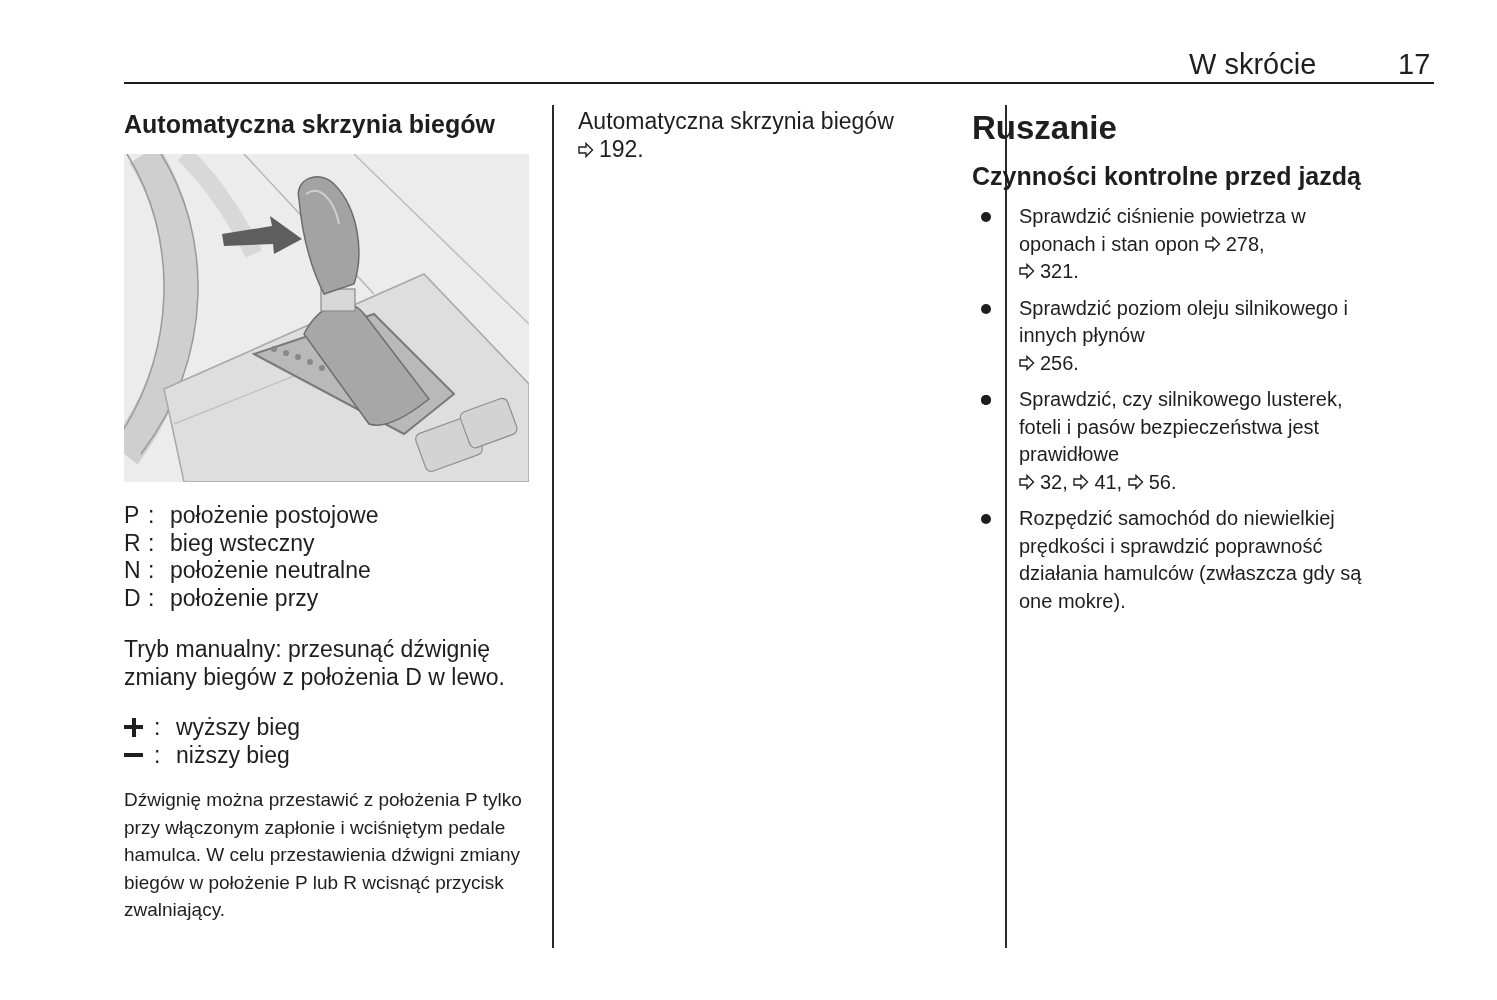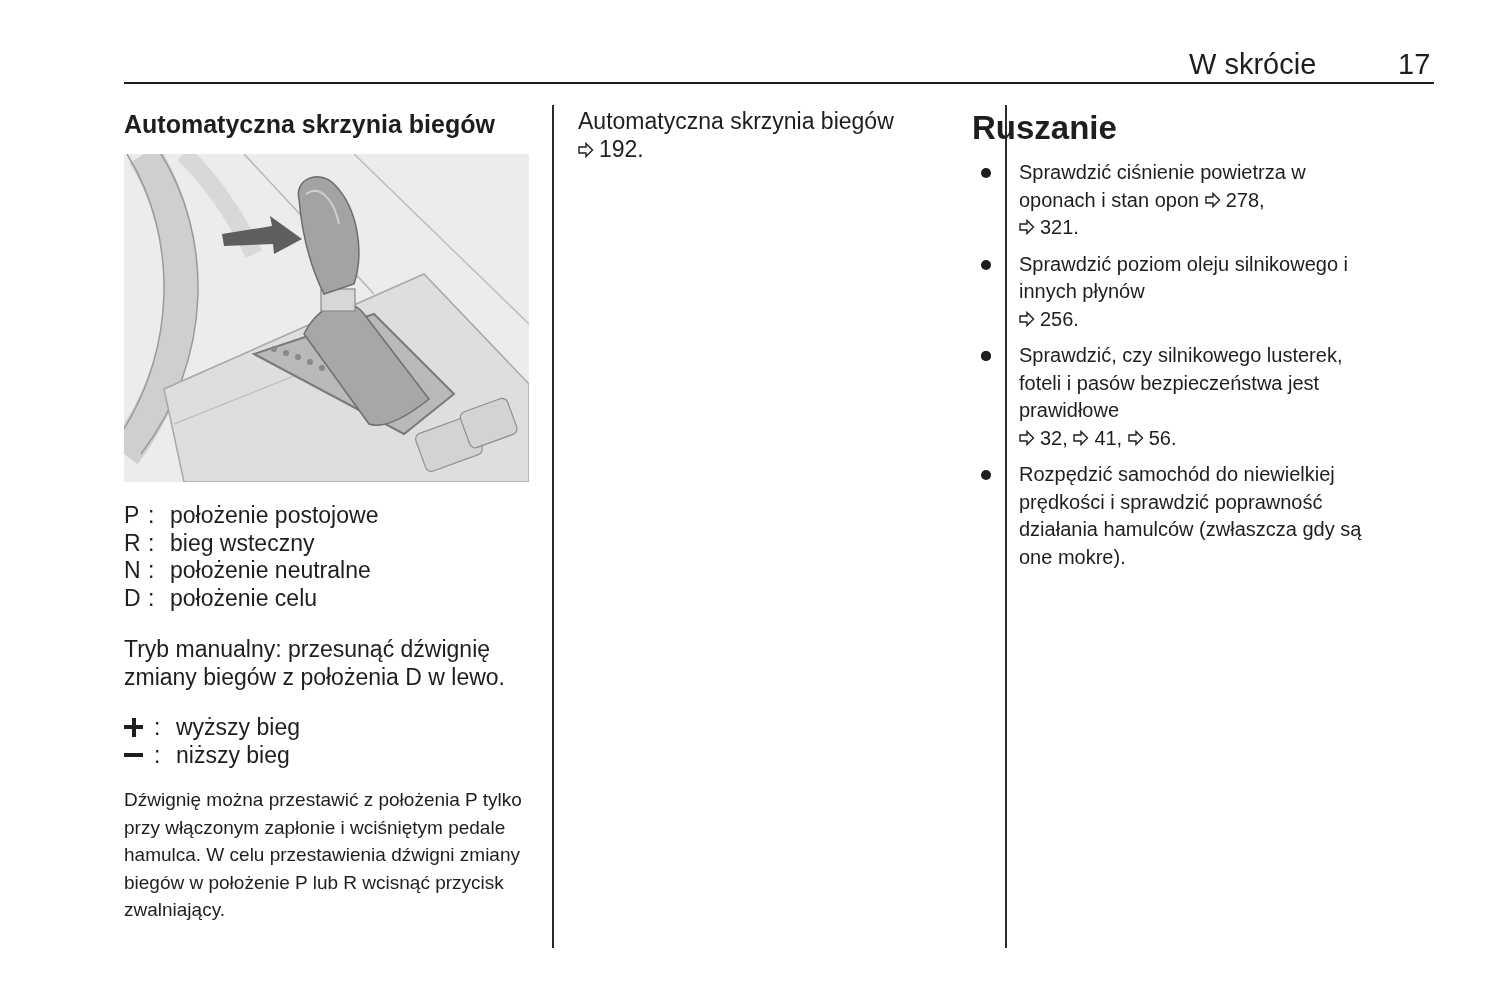--- a/index.html
+++ b/index.html
@@ -97,21 +97,21 @@
       <span>bieg wsteczny</span>
     </div>
     <div class="def-row">
       <span class="def-key">N</span>
       <span class="def-sep">:</span>
       <span>położenie neutralne</span>
     </div>
     <div class="def-row">
       <span class="def-key">D</span>
       <span class="def-sep">:</span>
-      <span>położenie celu</span>
+      <span>położenie przy</span>
     </div>
   </div>
 
   <p class="para">Tryb manualny: przesunąć dźwignię zmiany biegów z położenia D w lewo.</p>
 
   <div class="defs2">
     <div class="def-row">
       <span class="def-key-sym">
           <span class="sym-plus"></span>
         </span>
@@ -134,20 +134,21 @@
   <p class="body-text">
     <span>Automatyczna skrzynia biegów</span><br>
     <svg class="xref-icon" viewBox="0 0 16 16">
         <path d="M1 5 H8 V1.5 L14.5 8 L8 14.5 V11 H1 Z" fill="none" stroke="#1e1e1e" stroke-width="1.4"></path>
       </svg><span>192.</span>
   </p>
 </div>
 
 <div class="col3">
   <h1 class="h1">Ruszanie</h1>
+  <h2 class="h2">Czynności kontrolne przed jazdą</h2>
 
   <ul class="bullets">
     <li class="bullet">
       <span class="bullet-dot"></span>
       <span>Sprawdzić ciśnienie powietrza w oponach i stan opon</span>
       <span><svg class="xref-icon" viewBox="0 0 16 16">
             <path d="M1 5 H8 V1.5 L14.5 8 L8 14.5 V11 H1 Z" fill="none" stroke="#1e1e1e" stroke-width="1.4"></path>
           </svg><span>278,</span></span><br>
       <span><svg class="xref-icon" viewBox="0 0 16 16">
             <path d="M1 5 H8 V1.5 L14.5 8 L8 14.5 V11 H1 Z" fill="none" stroke="#1e1e1e" stroke-width="1.4"></path>

